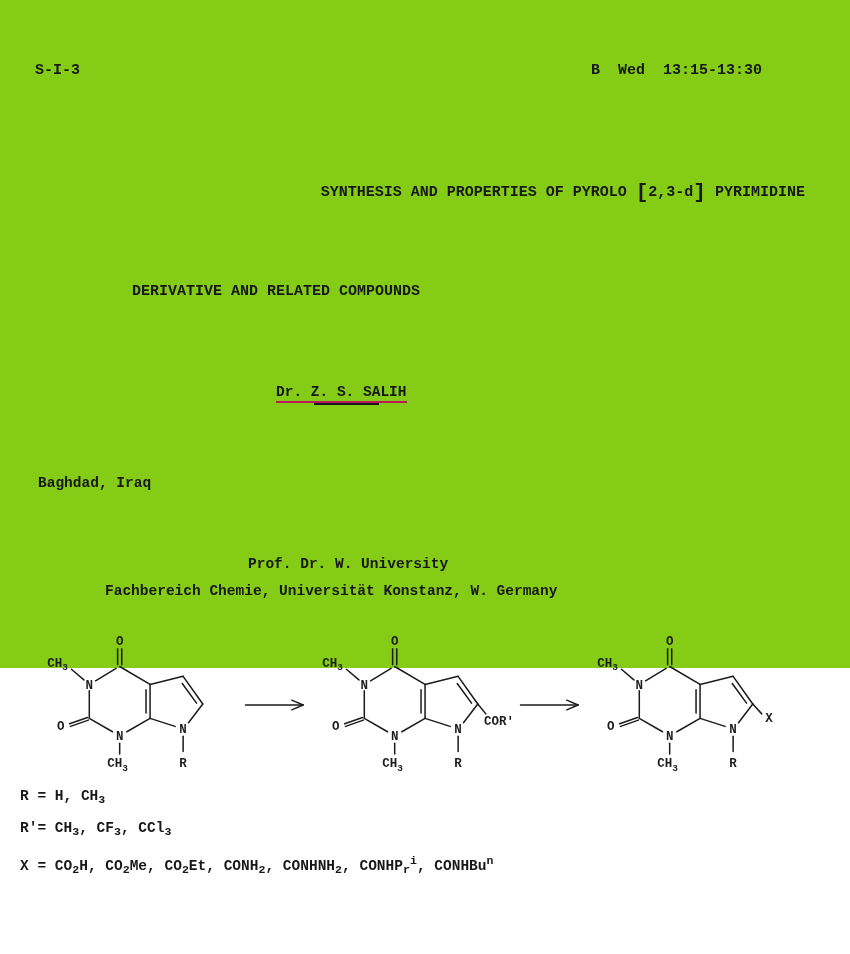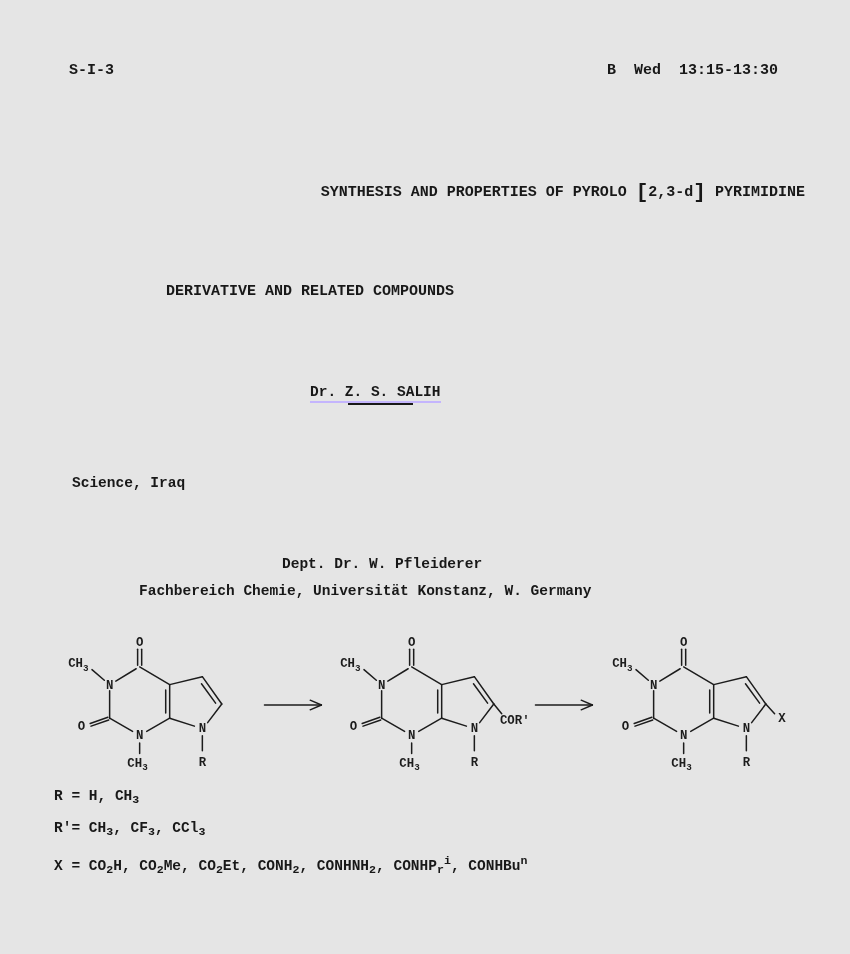--- a/index.html
+++ b/index.html
@@ -3,34 +3,34 @@
 <meta charset="utf-8">
 <style>
   * { margin:0; padding:0; box-sizing:border-box; }
   html,body { background:#ffffff; }
   body {
     width:850px; height:954px; overflow:hidden;
     color:#181818;
     font-family:"Liberation Mono","DejaVu Sans Mono",monospace;
     font-weight:700; font-size:14.5px;
   }
-  .page { width:850px; height:954px; padding:62px 45px 0 54px; position:relative; background:#e5e5e5; }
+  .page { width:850px; height:668px; padding:62px 45px 0 20px; position:relative; background:#84cc16; }
 
   .hdr { display:flex; justify-content:space-between; font-size:15px; line-height:18px; white-space:pre; }
   .hdr-left  { margin-left:15px; }
-  .hdr-right { margin-right:27px;text-align:right; }
+  .hdr-right { margin-right:43px;text-align:right; }
 
   .title-block { margin-top:30px; font-size:15px; line-height:33px; white-space:pre; }
   .t1 { margin-left:138px;text-align:right; }
   .t2 { margin-left:112px; }
 
   .author-row { margin-top:10px; }
   .author {
     display:inline-block; margin-left:256px; position:relative;
-    border-bottom:2px solid #c4b5fd; padding-bottom:1px; white-space:pre;
+    border-bottom:2px solid #be185d; padding-bottom:1px; white-space:pre;
   }
   .author::after { 
     content:""; position:absolute; left:38px; right:28px; bottom:-4px;
     border-bottom:2px solid #181818;
   }
 
   .affil { margin-top:13px; line-height:27px; white-space:pre; }
   .affil .l1, .affil .l2 { margin-left:18px; }
   .prof { margin-left:228px; line-height:27px; white-space:pre; }
   .fach { margin-left:85px;  line-height:27px; white-space:pre;font-family:Liberation Mono, monospace; }
@@ -60,24 +60,24 @@
   <div class="title-block">
     <div class="t1">SYNTHESIS AND PROPERTIES OF PYROLO <span class="bb">[</span>2,3-d<span class="bb">]</span> PYRIMIDINE</div>
     <div class="t2">DERIVATIVE AND RELATED COMPOUNDS</div>
   </div>
 
   <div class="author-row">
     <span class="author">Dr. Z. S. SALIH</span>
   </div>
 
   <div class="affil">
-    <div class="l2">Science, Iraq</div>
+    <div class="l2">Baghdad, Iraq</div>
   </div>
 
-  <div class="prof">Dept. Dr. W. Pfleiderer</div>
+  <div class="prof">Prof. Dr. W. University</div>
   <div class="fach">Fachbereich Chemie, Universität Konstanz, W. Germany</div>
 
   <div class="scheme">
 
     <svg class="mol" width="210" height="139" viewBox="0 0 235 155">
       <line x1="70" y1="51" x2="93" y2="37"></line>
       <line x1="97" y1="35" x2="131" y2="55"></line>
       <line x1="131" y1="55" x2="131" y2="93"></line>
       <line x1="126.5" y1="61" x2="126.5" y2="87"></line>
       <line x1="131" y1="93" x2="105" y2="108"></line>

